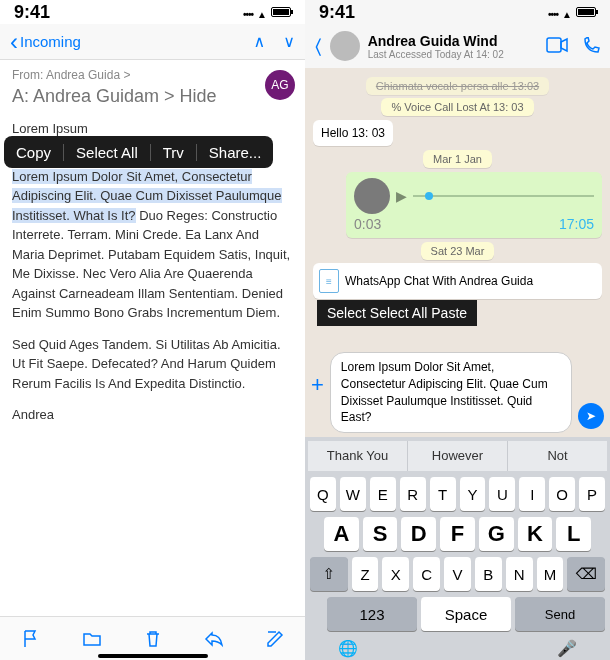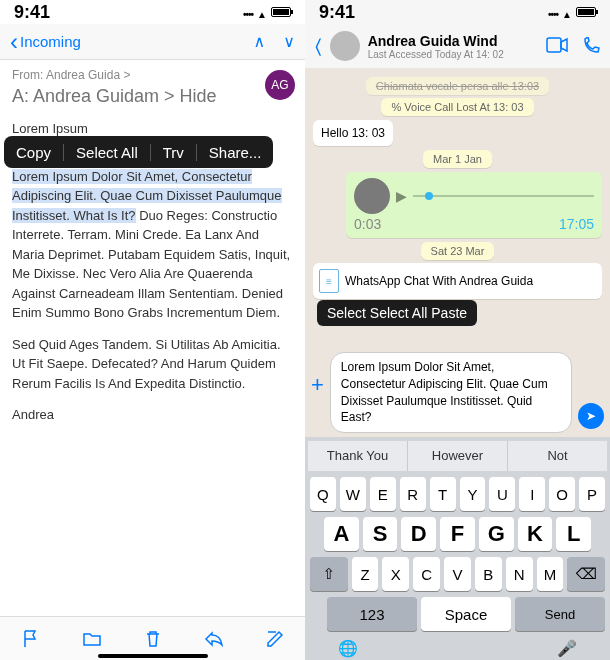--- a/index.html
+++ b/index.html
@@ -63,21 +63,21 @@
   .voice .av { width:36px; height:36px; border-radius:50%; background:#7a7a7a; }
   .voice .play::before { content:"\25B6"; color:#7a8b6f; font-size:14px; }
   .voice .track { flex:1; height:2px; background:#a8c79a; position:relative; }
   .voice .dot { position:absolute; left:12px; top:-3px; width:8px; height:8px; background:#34b7f1; border-radius:50%; }
   .voice-meta { display:flex; justify-content:space-between; font-size:14px; color:#888; margin-top:2px; }
   .file-bubble { display:flex; align-items:center; gap:6px; background:#fff; border-radius:6px; padding:6px; box-shadow:0 1px 0 rgba(0,0,0,0.1);}
   .file-ic { width:20px; height:24px; border:1px solid #6cb4e4; border-radius:2px; display:flex; align-items:center; justify-content:center; color:#6cb4e4; font-size:10px; }
   .file-meta { font-size:10px; color:#888; padding:2px 6px; }
 
   
-  .paste-menu { position:absolute; left:12px; top:300px; background:#1c1c1c; border-radius:6px; color:#fff; padding:5px 10px; font-size:14px; z-index:5; }
+  .paste-menu { position:absolute; left:12px; top:300px; background:#1c1c1c; border-radius:0; color:#fff; padding:5px 10px; font-size:14px; z-index:5; }
 
   
   .compose { display:flex; align-items:flex-start; padding:4px 6px; gap:6px; background:#ece5dd; }
   .plus { color:#007aff; font-size:22px; font-weight:300; padding-top:20px; }
   .compose-box { flex:1; background:#fff; border:1px solid #ccc; border-radius:14px; padding:6px 10px; font-size:12px; line-height:1.4; min-height:60px; }
   .send-btn { width:26px; height:26px; border-radius:50%; background:#007aff; color:#fff; display:flex; align-items:center; justify-content:center; align-self:flex-end; margin-bottom:4px; }
   .send-btn::before { content:"\27A4"; font-size:12px; }
 
   
   .kbd { background:#d1d4d9; padding:4px 3px 6px; }

